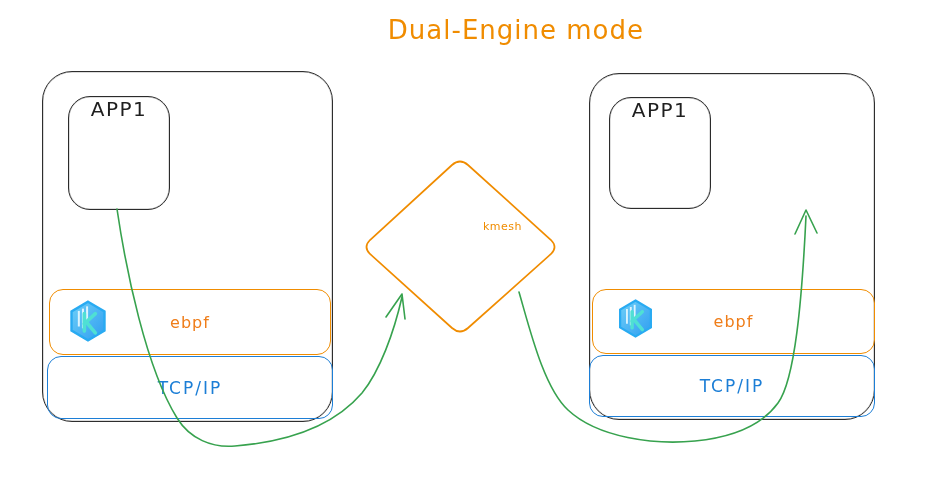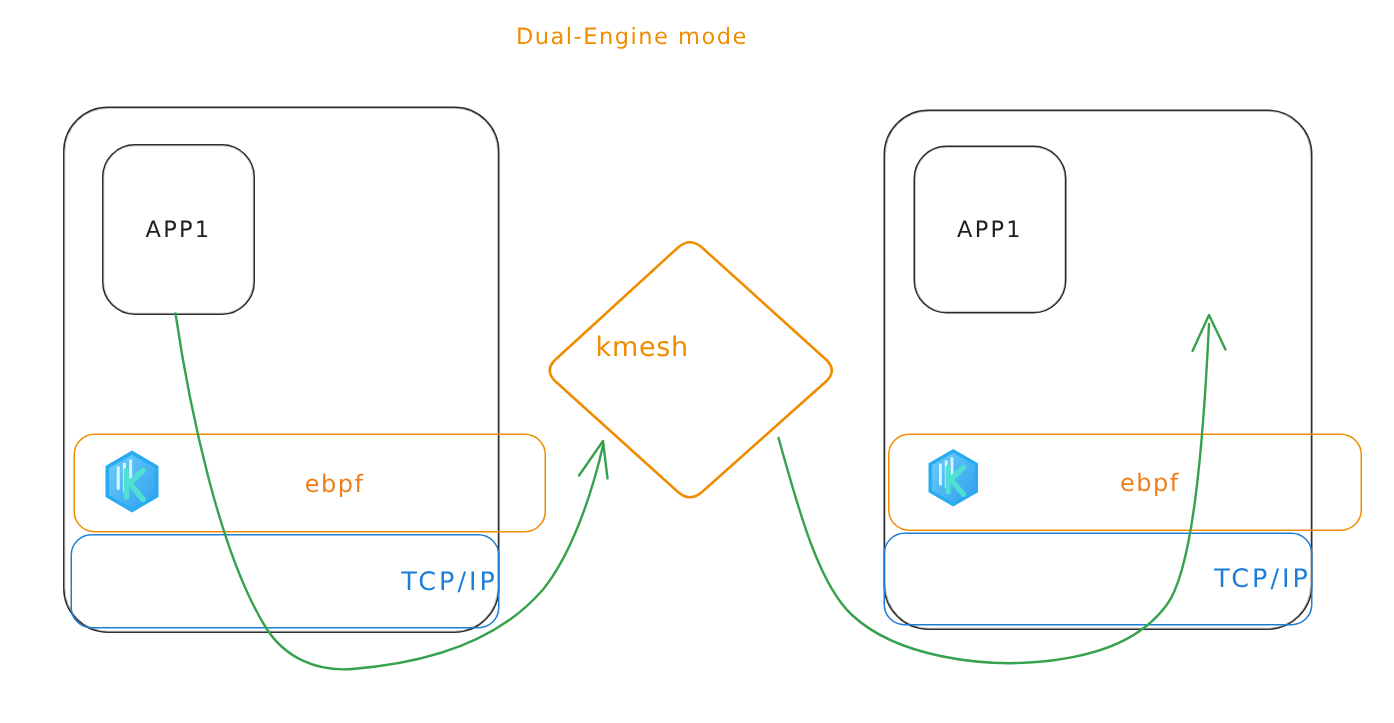--- a/index.html
+++ b/index.html
@@ -1,54 +1,54 @@
 <!DOCTYPE html>
 <html><head>
 <meta charset="utf-8">
 <style>
   html,body{margin:0;padding:0;background:#ffffff;}
   .canvas{
     position:relative;width:929px;height:482px;background:#ffffff;overflow:hidden;
     font-family:"DejaVu Sans", sans-serif;
   }
   .title{
-    position:absolute;left:344px;top:15px;width:300px;text-align:left;
-    color:#f08c00;font-size:15px;letter-spacing:1px;font-weight:500;
+    position:absolute;left:344px;top:15px;width:300px;text-align:right;
+    color:#f08c00;font-size:26px;letter-spacing:1px;font-weight:500;
   }
   .node{
     position:absolute;border:1.7px solid #2e2e2e;border-radius:30px;background:transparent;
     box-shadow:inset 0 0 0 0.5px rgba(46,46,46,.35);
   }
   .node-left{left:42px;top:71px;width:289px;height:349px;}
   .node-right{left:589px;top:73px;width:284px;height:345px;}
   .appbox{
     position:absolute;border:1.6px solid #2b2b2b;border-radius:22px;
-    display:flex;align-items:center;justify-content:center;
-    color:#1f1f1f;font-size:15px;letter-spacing:1.5px;
+    display:flex;justify-content:center;
+    color:#1f1f1f;font-size:20px;letter-spacing:1.5px;
     box-shadow:inset 0 0 0 0.5px rgba(43,43,43,.3);
   }
   .app-l1{left:68px;top:96px;width:100px;height:112px;}
   .app-r1{left:609px;top:97px;width:100px;height:110px;}
   .app-r2{left:755px;top:96px;width:100px;height:111px;}
   .layer{
     position:absolute;border-radius:14px;display:flex;align-items:center;justify-content:center;
   }
-  .ebpf{border:1.9px solid #f08c00;color:#ef7d19;font-size:16px;letter-spacing:1px;padding-left:33px;}
+  .ebpf{border:1.9px solid #f08c00;color:#ef7d19;font-size:16px;letter-spacing:1px;}
   .ebpf-l{left:49px;top:289px;width:280px;height:64px;}
   .ebpf-r{left:592px;top:289px;width:281px;height:63px;}
-  .tcpip{border:1.9px solid #1c7ed6;color:#1c7ed6;font-size:17px;letter-spacing:2px;justify-content:flex-end;}
+  .tcpip{border:1.9px solid #1c7ed6;color:#1c7ed6;font-size:17px;letter-spacing:2px;}
   .tcpip-l{left:47px;top:356px;width:284px;height:61px;}
   .tcpip-r{left:589px;top:355px;width:284px;height:60px;}
   .logo{position:absolute;width:44px;height:44px;}
   .logo-l{left:66px;top:299px;}
   .logo-r{left:615px;top:298px;width:41px;height:41px;}
   .overlay{position:absolute;left:0;top:0;width:929px;height:482px;pointer-events:none;}
   .diamond-label{
-    position:absolute;left:397px;top:219px;width:160px;text-align:left;
-    color:#f08c00;font-size:18px;line-height:1.45;letter-spacing:0.5px;
+    position:absolute;left:362px;top:219px;width:160px;text-align:right;
+    color:#f08c00;font-size:11px;line-height:1.45;letter-spacing:0.5px;
   }
 </style>
 </head>
 <body>
 
 <div class="canvas">
 
   <div class="title">Dual-Engine mode</div>
 
   <div class="node node-left"></div>

